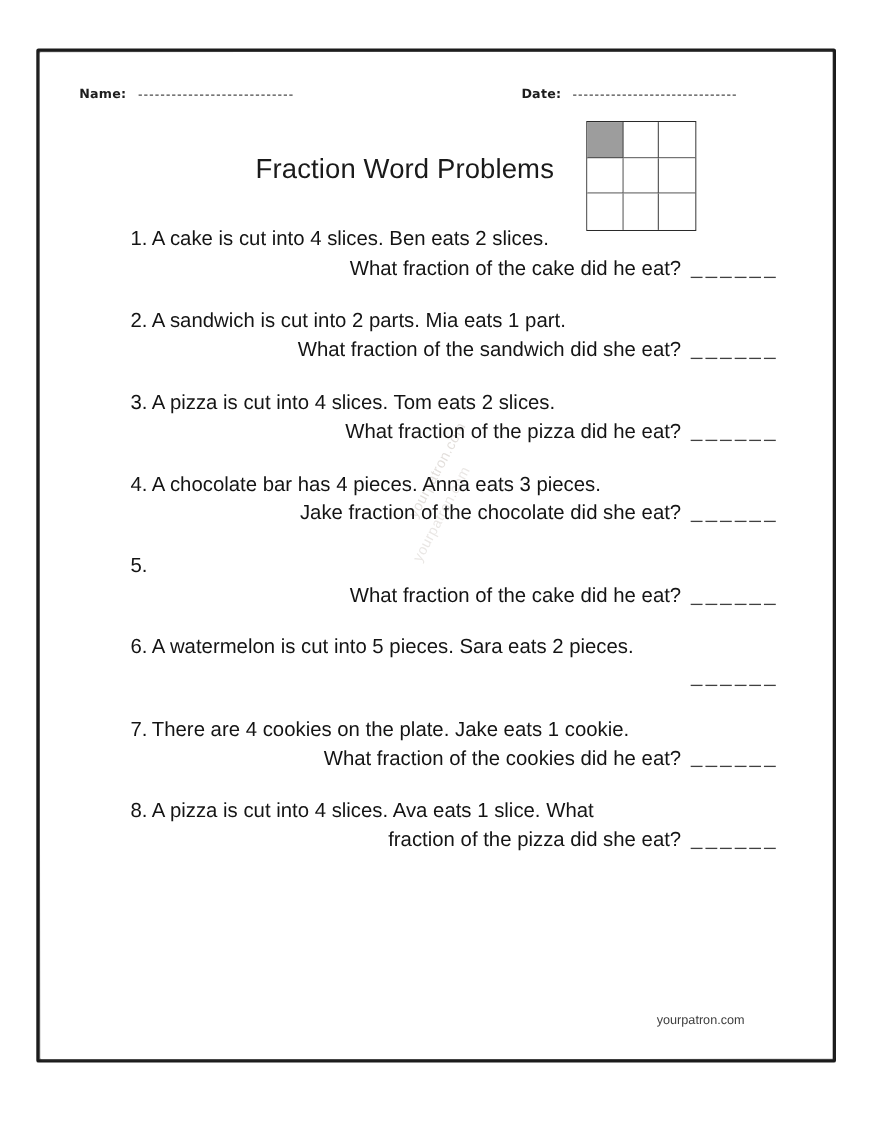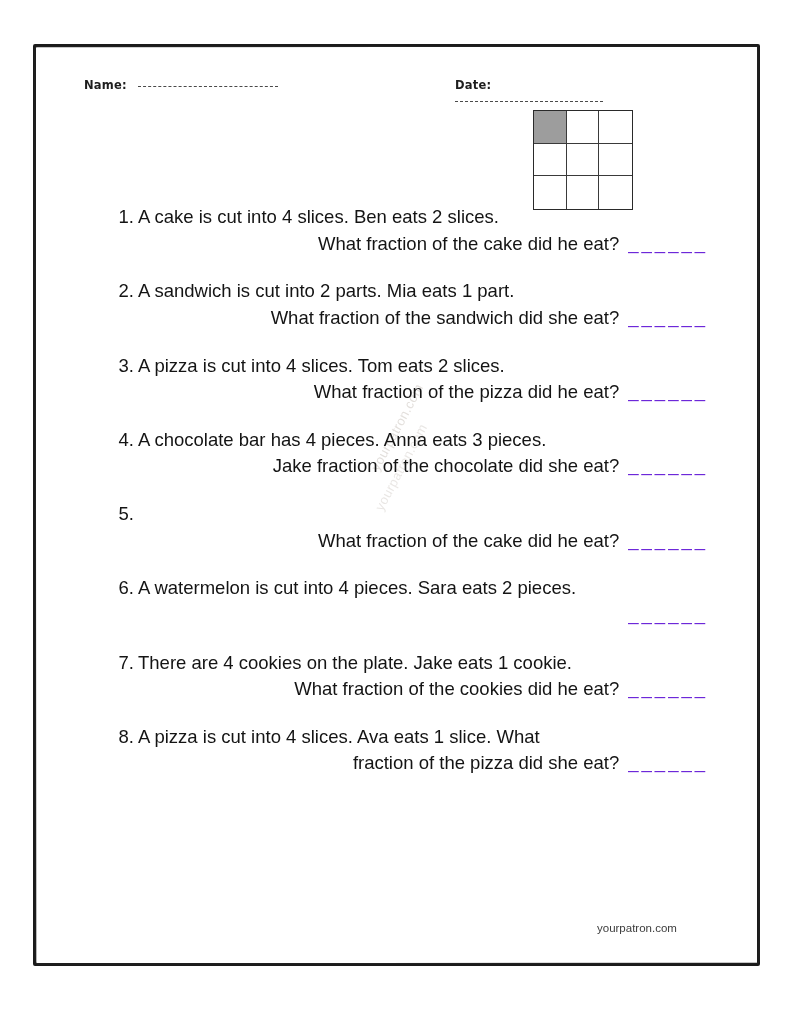--- a/index.html
+++ b/index.html
@@ -64,22 +64,22 @@
   .wm1 { left: 368px; top: 466px; }
   .wm2 { left: 372px; top: 506px; opacity: .30; }
 
   
   .field {
     position: absolute;
     display: flex;
     align-items: baseline;
     gap: 11px;
   }
-  .field-name  { left: 84px;  top: 78px; }
-  .field-date  { left: 455px; top: 78px; flex-direction: column; }
+  .field-name  { left: 72px;  top: 78px; }
+  .field-date  { left: 474px; top: 78px; }
 
   .field-label {
     font-size: 11.5px;
     font-weight: 700;
     color: #1e1e1e;
     letter-spacing: .2px;
     font-family: "DejaVu Sans", sans-serif;
   }
 
   .field-rule {
@@ -167,21 +167,21 @@
     justify-content: flex-end;
   }
   .problem.indented .problem-line-2 {
     padding-left: 36px;
   }
 
   .answer-blank {
     display: inline-block;
     margin-left: 9px;
     letter-spacing: 3px;
-    color: #6d28d9;
+    color: #404040;
     position: relative;
     top: -1px;
   }
 
   
   #footer-credit {
     position: absolute;
     left: 597px;
     top: 922px;
     font-size: 11.5px;
@@ -202,20 +202,21 @@
   <div class="field field-name">
     <span class="field-label">Name:</span>
     <span class="field-rule"></span>
   </div>
 
   <div class="field field-date">
     <span class="field-label">Date:</span>
     <span class="field-rule"></span>
   </div>
 
+  <div id="worksheet-title">Fraction Word Problems</div>
 
   <div id="fraction-grid">
     <div class="cell shaded"></div>
     <div class="cell"></div>
     <div class="cell"></div>
     <div class="cell"></div>
     <div class="cell"></div>
     <div class="cell"></div>
     <div class="cell"></div>
     <div class="cell"></div>
@@ -268,21 +269,21 @@
           <span class="problem-number">5.</span>
         </div>
         <div class="problem-line problem-line-2">
           <span>What fraction of the cake did he eat?</span>
           <span class="answer-blank">______</span>
         </div>
       </div>
       <div class="problem">
         <div class="problem-line problem-line-1">
           <span class="problem-number">6.</span>
-          <span class="problem-text-1">A watermelon is cut into 4 pieces. Sara eats 2 pieces.</span>
+          <span class="problem-text-1">A watermelon is cut into 5 pieces. Sara eats 2 pieces.</span>
         </div>
         <div class="problem-line problem-line-2">
           <span class="answer-blank">______</span>
         </div>
       </div>
       <div class="problem">
         <div class="problem-line problem-line-1">
           <span class="problem-number">7.</span>
           <span class="problem-text-1">There are 4 cookies on the plate. Jake eats 1 cookie.</span>
         </div>

